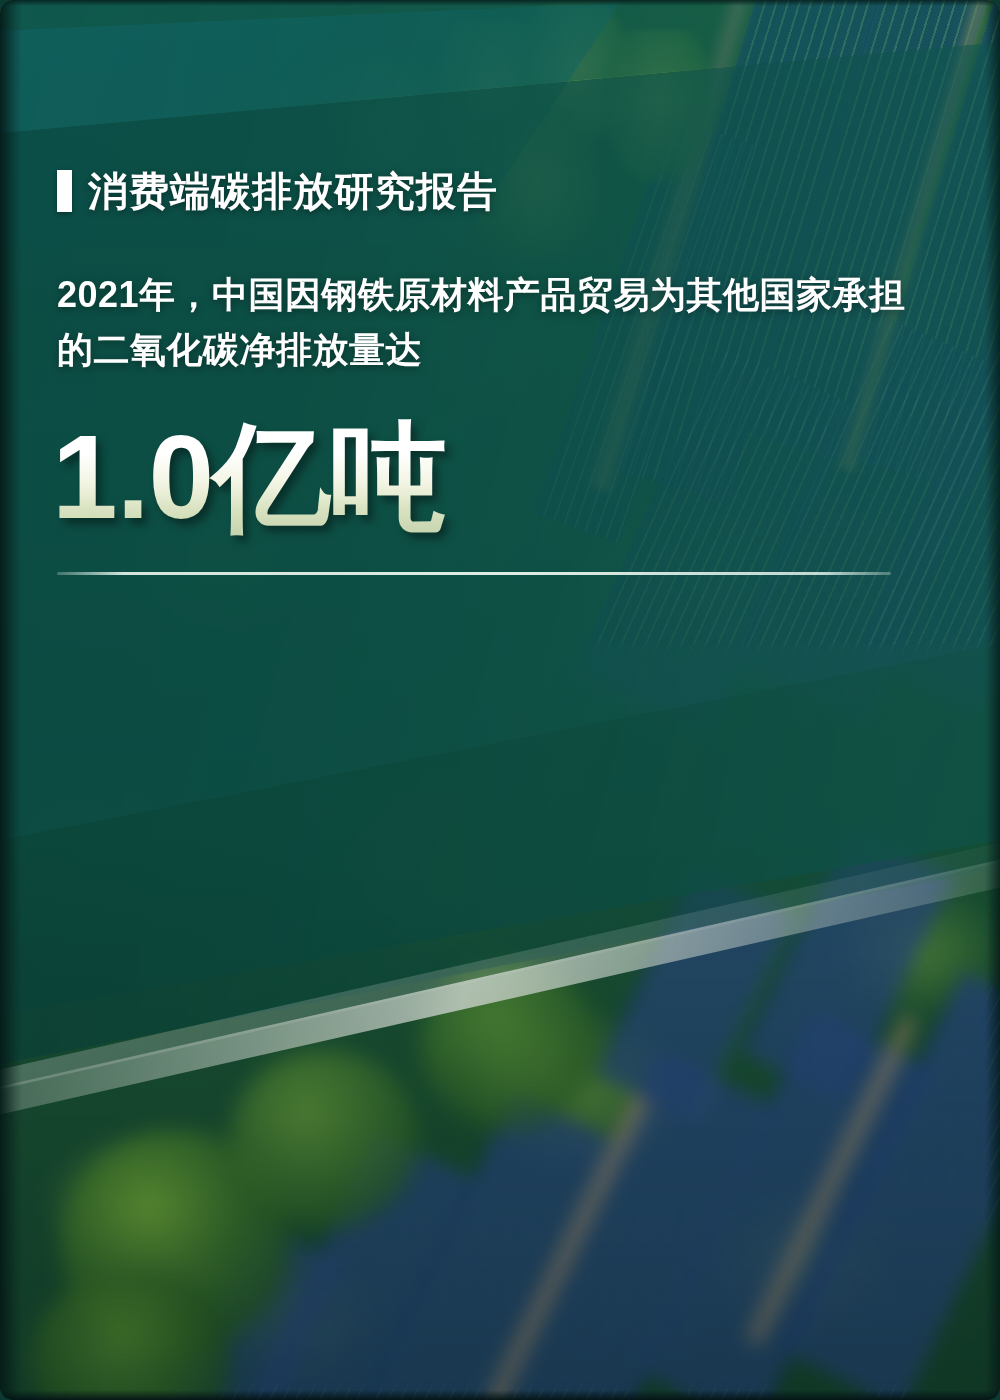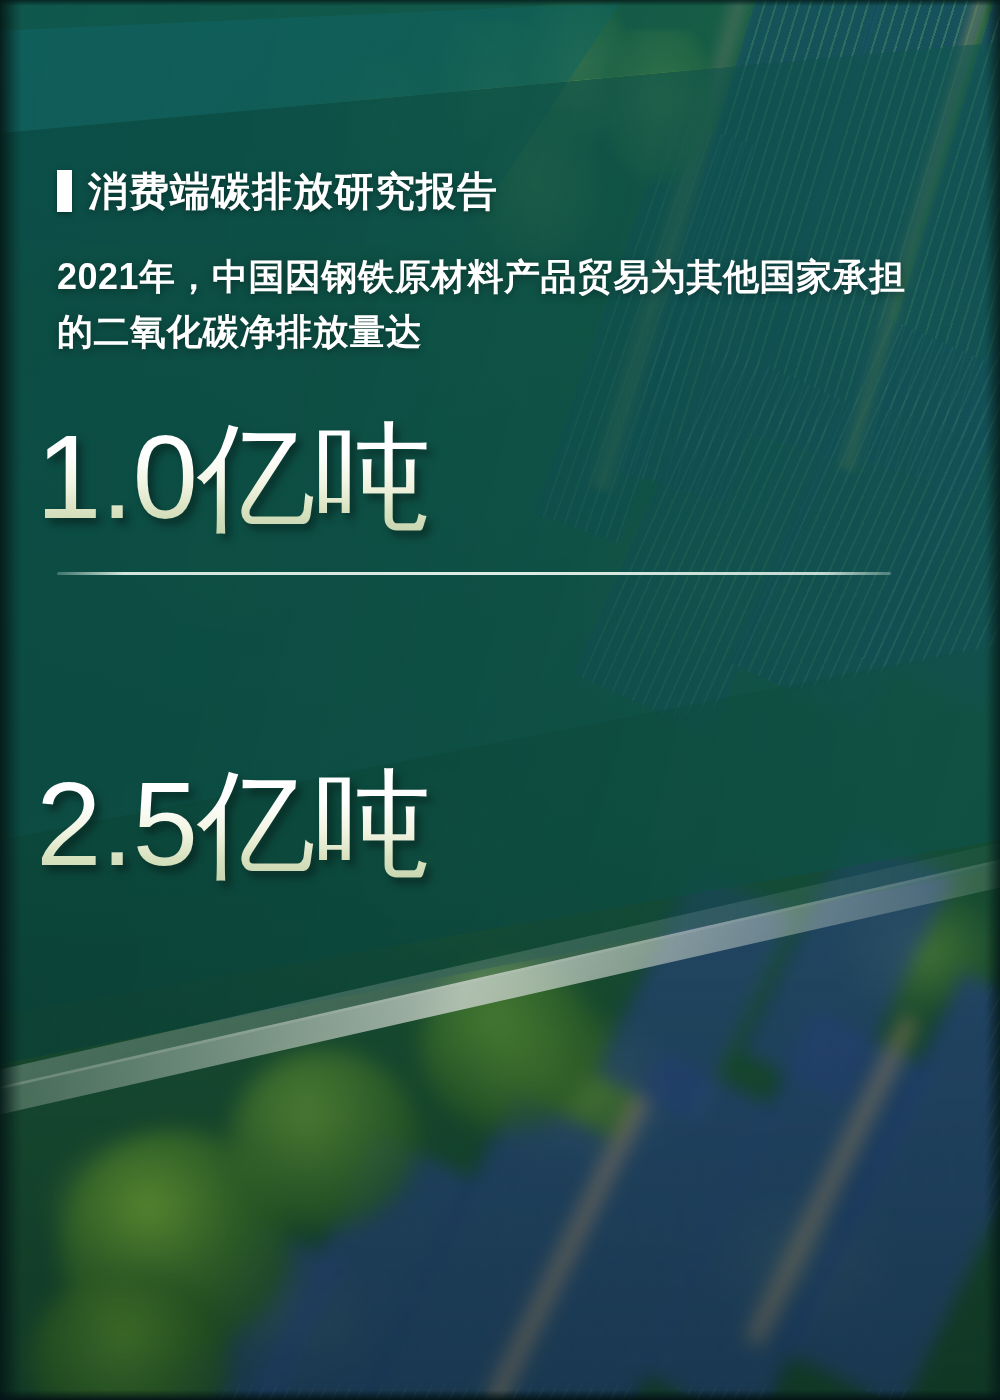--- a/index.html
+++ b/index.html
@@ -8,20 +8,21 @@
     background:#0b3a33;
     font-family:"Liberation Sans","DejaVu Sans",sans-serif;
     overflow:hidden;
   }
 
   .poster {
     position:relative;
     width:1000px; height:1400px;
     overflow:hidden;
     background:#09322c;
+    border-radius:13px;
   }
 
   
   .photo {
     position:absolute; inset:0;
     background:
       
       radial-gradient(ellipse 160px 120px at 14% 86%, rgba(150,200,60,.60), transparent 62%),
       radial-gradient(ellipse 130px 110px at 30% 94%, rgba(120,175,45,.55), transparent 62%),
       radial-gradient(ellipse 180px 130px at 58% 78%, rgba(160,205,70,.50), transparent 64%),
@@ -142,26 +143,26 @@
     text-shadow:0 2px 7px rgba(0,0,0,.42);
     white-space:nowrap;
   }
 
   .lede {
     position:absolute; left:57px; width:880px;
     font-size:36px; font-weight:bold; color:#ffffff;
     line-height:1.52; letter-spacing:.5px;
     text-shadow:0 2px 8px rgba(0,0,0,.40);
   }
-  .lede-1 { top:250px; }
+  .lede-1 { top:268px; }
   .lede-2 { top:612px; width:700px; }
 
   .bignum {
-    position:absolute; left:36px;
-    font-size:118px; font-weight:normal;
+    position:absolute; left:52px;
+    font-size:118px; font-weight:bold;
     line-height:1;
     letter-spacing:-1px;
     background:linear-gradient(180deg,#ffffff 0%,#ffffff 30%,#f2f4e2 56%,#d8e2c0 78%,#c5d3ae 100%);
     -webkit-background-clip:text;
     background-clip:text;
     color:transparent;
     -webkit-text-fill-color:transparent;
     filter:drop-shadow(5px 6px 4px rgba(0,0,0,.40));
     white-space:nowrap;
   }
@@ -240,16 +241,15 @@
       <div class="title-text">消费端碳排放研究报告</div>
     </div>
 
     <div class="lede lede-1">2021年，中国因钢铁原材料产品贸易为其他国家承担的二氧化碳净排放量达</div>
 
     <div class="bignum bignum-1">1.0亿吨</div>
 
     <div class="divider"></div>
 
 
-    <div class="bignum bignum-2">2.5亿吨</div>
 
   </div>
 </div>
 
 </body></html>

